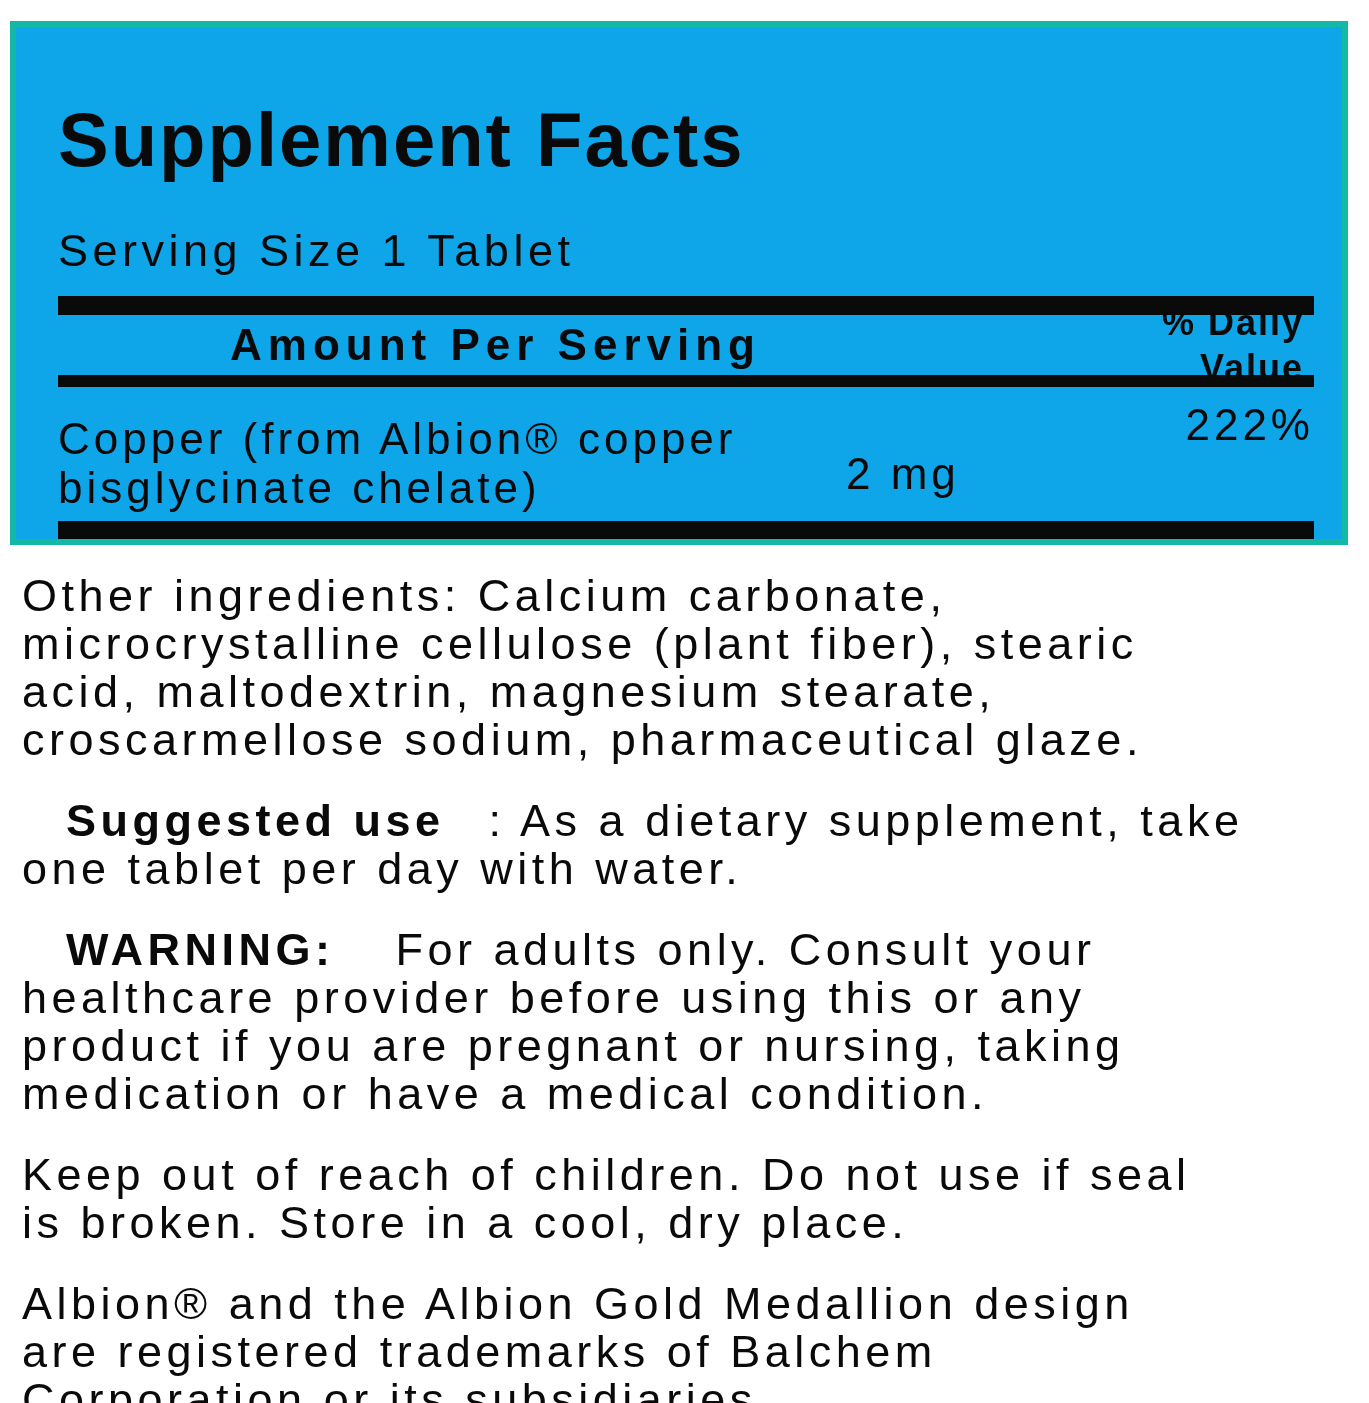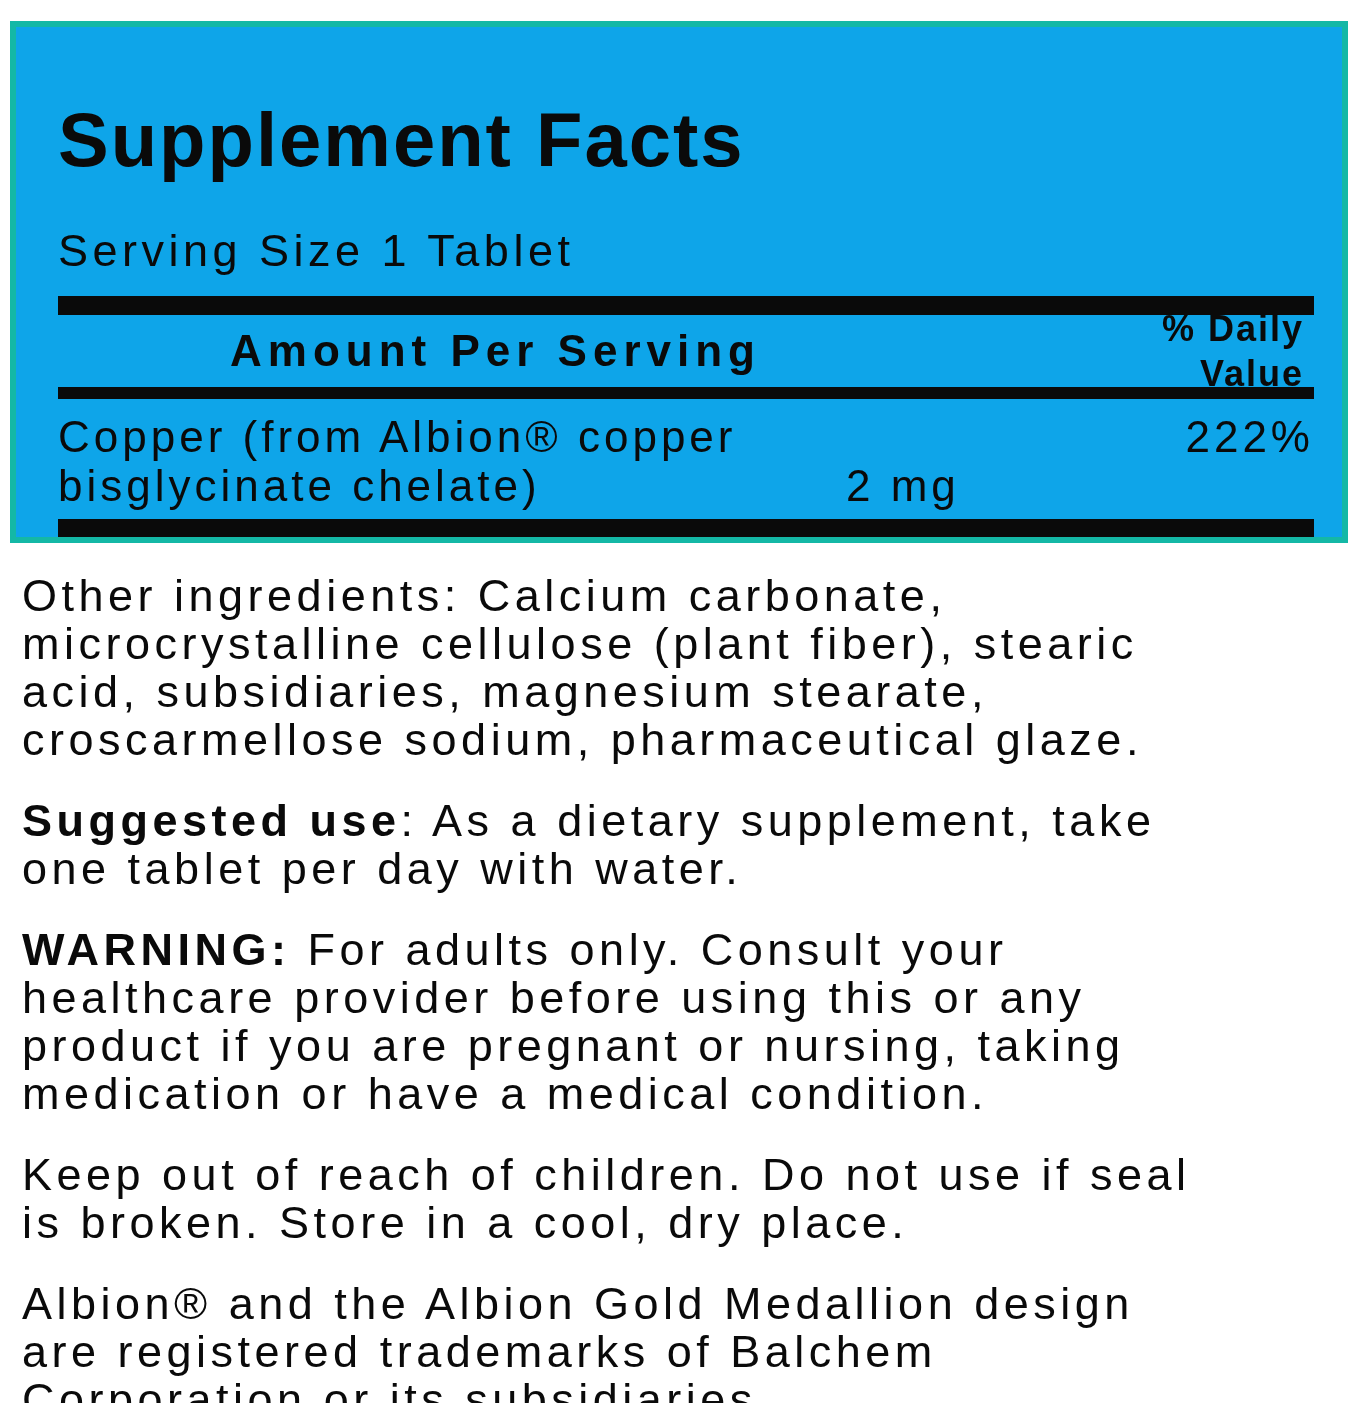--- a/index.html
+++ b/index.html
@@ -45,21 +45,21 @@
     letter-spacing: 4.5px;
   }
   .bar {
     background: #0a0a0a;
     width: 100%;
   }
   .bar-thick-top   { height: 19px; margin-top: 21px; }
   .bar-mid         { height: 12px; }
   .bar-thick-bottom{ height: 18px; }
   .table-header-row {
-    height: 72px;
+    height: 60px;
     display: flex;
     justify-content: space-between;
     align-items: center;
   }
   .amount-header {
     font-size: 44px;
     font-weight: bold;
     letter-spacing: 6px;
     padding-left: 172px;
     white-space: nowrap;
@@ -68,21 +68,21 @@
     font-size: 36px;
     font-weight: bold;
     letter-spacing: 2px;
     text-align: right;
     line-height: 45px;
     padding-right: 10px;
   }
   .dv-header span { display: block; }
   .nutrient-row {
     position: relative;
-    padding: 13px 0 9px 0;
+    padding: 27px 0 9px 0;
     font-size: 44px;
     line-height: 49px;
     letter-spacing: 4px;
   }
   .nutrient-name span { display: block; }
   .nutrient-amount {
     position: absolute;
     left: 788px;
     top: 62px;
     white-space: nowrap;
@@ -101,21 +101,21 @@
     width: 1334px;
   }
   .para {
     margin: 0 0 33px 0;
     font-size: 45px;
     line-height: 48px;
     letter-spacing: 4.5px;
   }
   .para span { display: block; }
   .para .inline-lead,
-  .para .inline-rest { display: inline; }
+  .para .inline-rest { display: inline; margin-left: 44px; }
   .b { font-weight: bold; }
 </style>
 </head>
 <body>
 
 <div class="page">
 
   <section class="facts-box">
     <h1 class="facts-title">Supplement Facts</h1>
 
@@ -143,21 +143,21 @@
     </div>
 
     <div class="bar bar-thick-bottom"></div>
   </section>
 
   <div class="body-text">
 
     <p class="para">
       <span>Other ingredients: Calcium carbonate,</span>
       <span>microcrystalline cellulose (plant fiber), stearic</span>
-      <span>acid, subsidiaries, magnesium stearate,</span>
+      <span>acid, maltodextrin, magnesium stearate,</span>
       <span>croscarmellose sodium, pharmaceutical glaze.</span>
     </p>
 
     <p class="para">
       <span class="inline-lead b">Suggested use</span><span class="inline-rest">: As a dietary supplement, take</span>
       <span>one tablet per day with water.</span>
     </p>
 
     <p class="para">
       <span class="inline-lead b">WARNING:</span><span class="inline-rest"> For adults only. Consult your</span>

